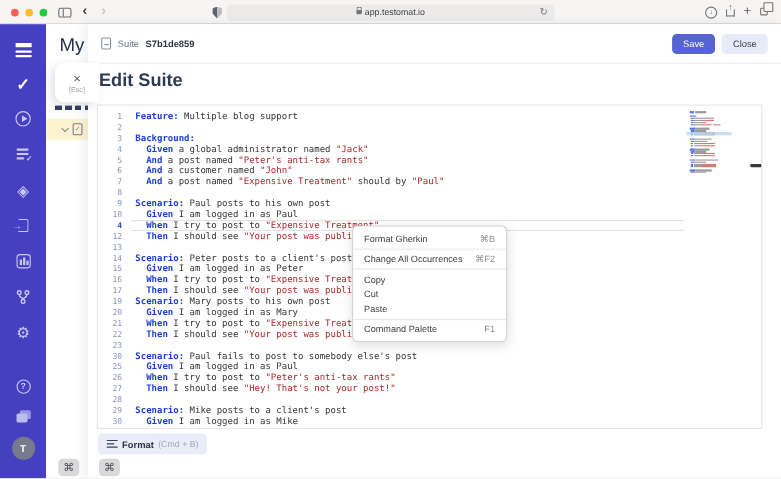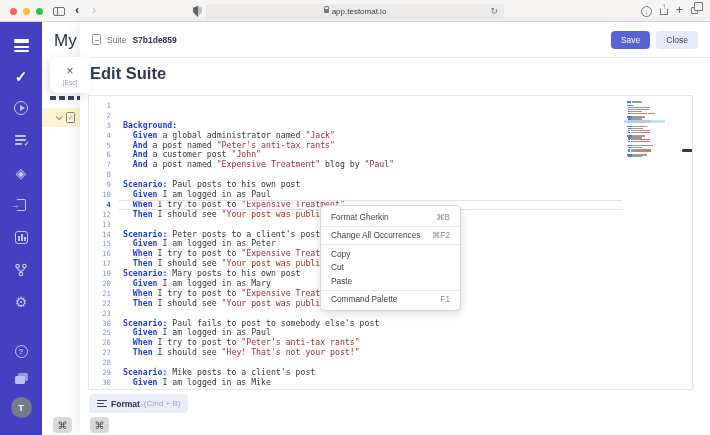--- a/index.html
+++ b/index.html
@@ -214,27 +214,27 @@
       <span class="suite-label">Suite</span>
       <span class="suite-id">S7b1de859</span>
       <span class="hd-spacer"></span>
       <button class="btn btn-save">Save</button>
       <button class="btn btn-close">Close</button>
     </header>
     <h1 class="ov-title">Edit Suite</h1>
 
     <div class="editor">
       <div class="lines">
-          <div class="row"><span class="ln">1</span></div>
+          <div class="row"><span class="ln">1</span><span class="code"><span class="kw">Feature:</span><span class="txt"> Multiple blog support</span></span></div>
           <div class="row"><span class="ln">2</span><span class="code"></span></div>
           <div class="row"><span class="ln">3</span><span class="code"><span class="kw">Background:</span></span></div>
           <div class="row"><span class="ln">4</span><span class="code"><span class="txt">  </span><span class="kw">Given</span><span class="txt"> a global administrator named </span><span class="str">"Jack"</span></span></div>
           <div class="row"><span class="ln">5</span><span class="code"><span class="txt">  </span><span class="kw">And</span><span class="txt"> a post named </span><span class="str">"Peter's anti-tax rants"</span></span></div>
-          <div class="row"><span class="ln">6</span><span class="code"><span class="txt">  </span><span class="kw">And</span><span class="txt"> a customer post </span><span class="str">"John"</span></span></div>
-          <div class="row"><span class="ln">7</span><span class="code"><span class="txt">  </span><span class="kw">And</span><span class="txt"> a post named </span><span class="str">"Expensive Treatment"</span><span class="txt"> blog by </span><span class="str">"Paul"</span></span></div>
+          <div class="row"><span class="ln">6</span><span class="code"><span class="txt">  </span><span class="kw">And</span><span class="txt"> a customer named </span><span class="str">"John"</span></span></div>
+          <div class="row"><span class="ln">7</span><span class="code"><span class="txt">  </span><span class="kw">And</span><span class="txt"> a post named </span><span class="str">"Expensive Treatment"</span><span class="txt"> should by </span><span class="str">"Paul"</span></span></div>
           <div class="row"><span class="ln">8</span><span class="code"></span></div>
           <div class="row"><span class="ln">9</span><span class="code"><span class="kw">Scenario:</span><span class="txt"> Paul posts to his own post</span></span></div>
           <div class="row"><span class="ln">10</span><span class="code"><span class="txt">  </span><span class="kw">Given</span><span class="txt"> I am logged in as Paul</span></span></div>
           <div class="row active"><span class="ln">4</span><span class="code"><span class="txt">  </span><span class="kw">When</span><span class="txt"> I try to post to </span><span class="str">"Expensive Treatment"</span></span></div>
           <div class="row"><span class="ln">12</span><span class="code"><span class="txt">  </span><span class="kw">Then</span><span class="txt"> I should see </span><span class="str">"Your post was published."</span></span></div>
           <div class="row"><span class="ln">13</span><span class="code"></span></div>
           <div class="row"><span class="ln">14</span><span class="code"><span class="kw">Scenario:</span><span class="txt"> Peter posts to a client's post</span></span></div>
           <div class="row"><span class="ln">15</span><span class="code"><span class="txt">  </span><span class="kw">Given</span><span class="txt"> I am logged in as Peter</span></span></div>
           <div class="row"><span class="ln">16</span><span class="code"><span class="txt">  </span><span class="kw">When</span><span class="txt"> I try to post to </span><span class="str">"Expensive Treatment"</span></span></div>
           <div class="row"><span class="ln">17</span><span class="code"><span class="txt">  </span><span class="kw">Then</span><span class="txt"> I should see </span><span class="str">"Your post was published."</span></span></div>

